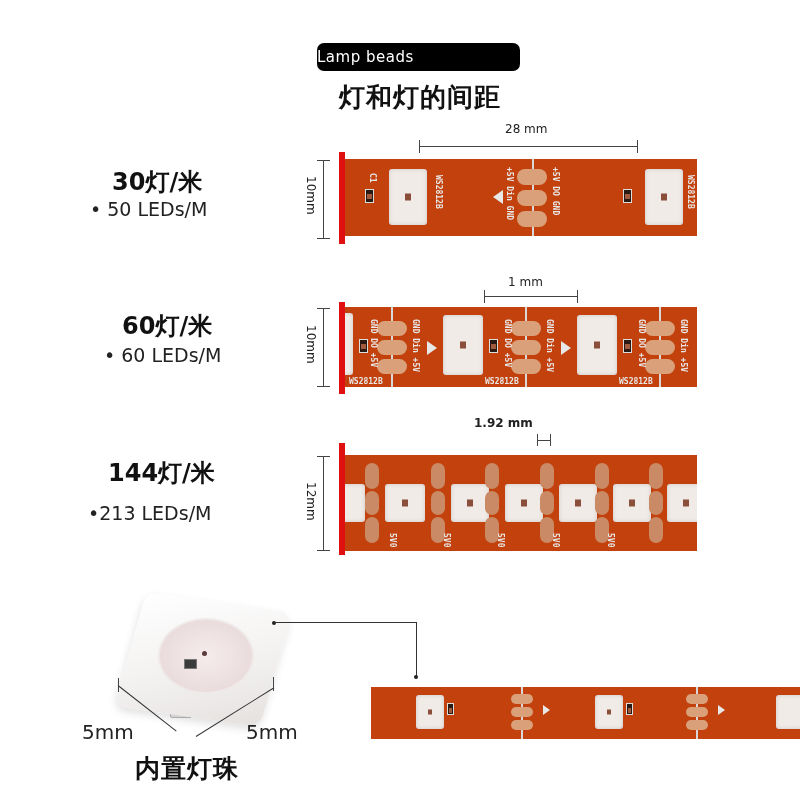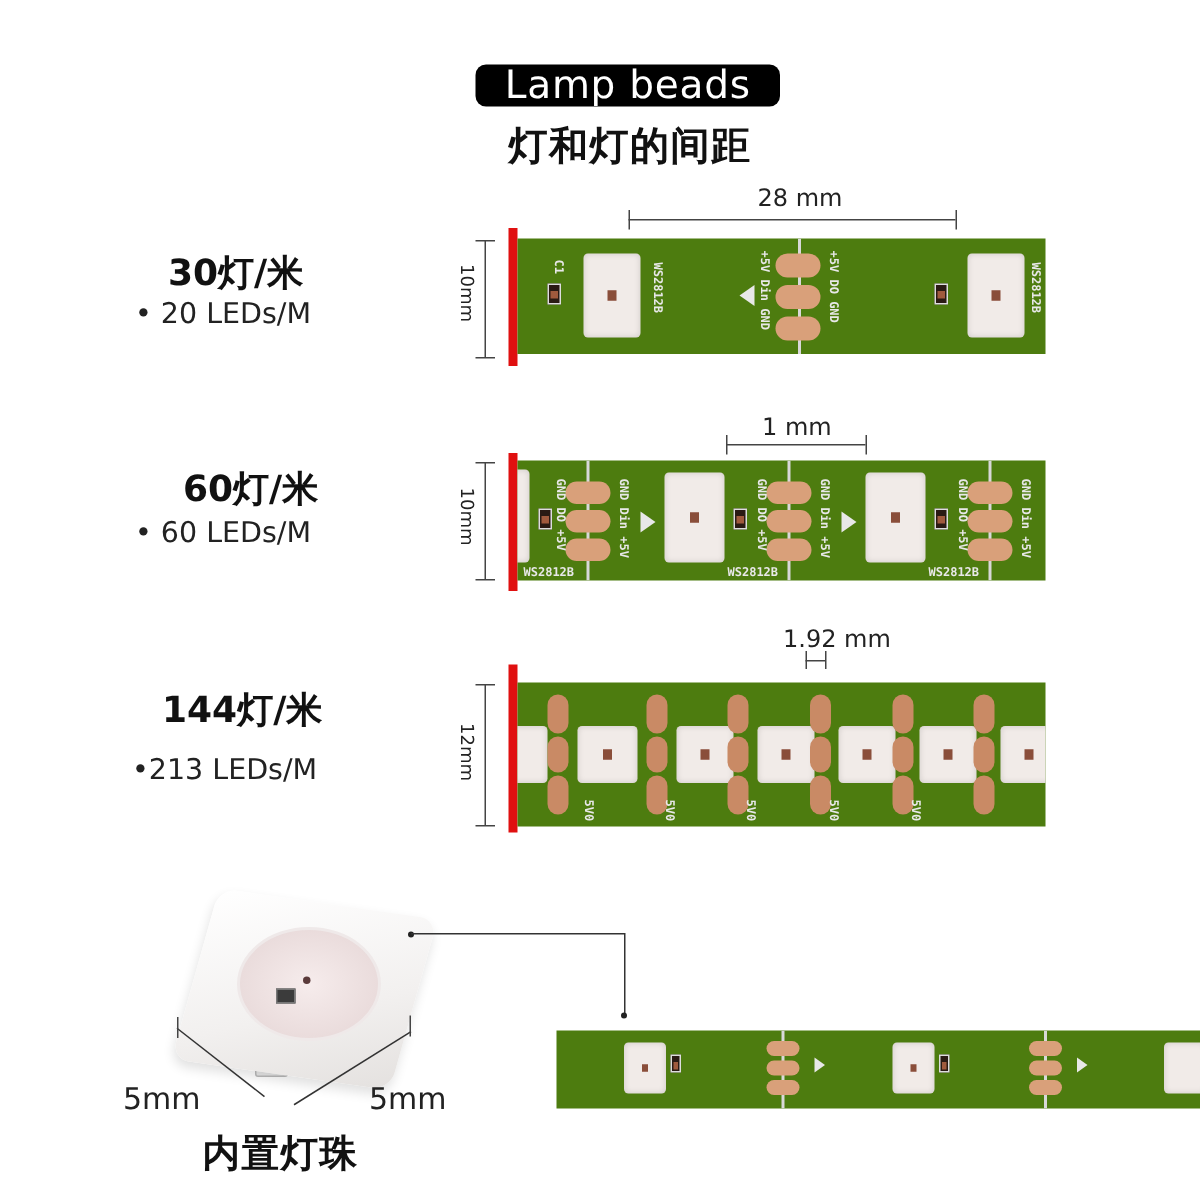--- a/index.html
+++ b/index.html
@@ -3,46 +3,46 @@
 <meta charset="utf-8">
 <style>
   * { box-sizing: border-box; margin: 0; padding: 0; }
   html, body { width: 800px; height: 800px; background: #ffffff; overflow: hidden; }
   body { position: relative; font-family: "DejaVu Sans", sans-serif; color: #111; }
 
   
   .pill {
     position: absolute; left: 317px; top: 43px; width: 203px; height: 28px;
     background: #000; border-radius: 7px; color: #fff;
-    font-size: 26px; line-height: 28px; text-align: center; letter-spacing: 0.5px;
+    font-size: 15px; line-height: 28px; letter-spacing: 0.5px;
   }
   .subtitle {
     position: absolute; left: 300px; top: 80px; width: 240px; text-align: center;
     font-size: 26px; font-weight: bold; letter-spacing: 1px;
   }
 
   
   .density-title { position: absolute; font-size: 24px; font-weight: bold; }
   .density-sub { position: absolute; font-size: 19px; color: #222; }
 
   
   .hline { position: absolute; height: 1px; background: #444; }
   .vtick { position: absolute; width: 1px; background: #444; }
   .htick { position: absolute; height: 1px; background: #444; }
-  .dim-label { position: absolute; font-size: 16px; color: #222; }
+  .dim-label { position: absolute; font-size: 12px; color: #222; }
   .vdim-label {
     position: absolute; font-size: 12px; color: #222;
     transform: rotate(90deg); transform-origin: left top; white-space: nowrap;
   }
 
   
   .red-bar { position: absolute; width: 6px; background: #e01010; }
 
   
-  .strip { position: absolute; background: #4d7c0f; overflow: hidden; }
+  .strip { position: absolute; background: #c2410c; overflow: hidden; }
   .led {
     position: absolute; background: #f1ebe8; border-radius: 3px;
     box-shadow: inset 0 0 4px rgba(0,0,0,0.15);
   }
   .led .chip { position: absolute; width: 6px; height: 7px; background: #8a4e3a; left: 50%; top: 50%; transform: translate(-50%,-50%); }
   .pad { position: absolute; background: #d9a07a; border-radius: 8px; }
   .pad-v { position: absolute; background: #c98a65; border-radius: 10px; }
   .silk { position: absolute; color: #e8e8e8; font-size: 8px; font-family: "DejaVu Sans Mono", monospace; font-weight: bold; white-space: nowrap; }
   .silk-v { transform: rotate(90deg); transform-origin: left top; }
   .cut { position: absolute; width: 2px; background: #d8d8d8; }
@@ -72,21 +72,21 @@
   .diag { position: absolute; height: 1px; background: #333; transform-origin: left center; }
   .dot { position: absolute; width: 4px; height: 4px; border-radius: 50%; background: #222; }
 </style>
 </head>
 <body>
 
 <div class="pill">Lamp beads</div>
 <div class="subtitle">灯和灯的间距</div>
 
 <div class="density-title" style="left:112px; top:166px;">30灯/米</div>
-<div class="density-sub" style="left:90px; top:198px;">• 20 LEDs/M</div>
+<div class="density-sub" style="left:90px; top:198px;">• 50 LEDs/M</div>
 
 <div class="dim-label" style="left:505px; top:122px;">28 mm</div>
 <div>
   <div class="hline" style="left:419px; top:146px; width:218px;"></div>
   <div class="vtick" style="left:419px; top:140px; height:13px;"></div>
   <div class="vtick" style="left:637px; top:140px; height:13px;"></div>
 </div>
 
 <div>
   <div class="vtick" style="left:323px; top:160px; height:78px;"></div>
@@ -119,21 +119,21 @@
   </div>
 
   <div class="cap" style="left:278px; top:30px;"></div>
   <div class="led" style="left:300px; top:10px; width:38px; height:56px;">
       <div class="chip"></div>
     </div>
   <div class="silk silk-v" style="left:350px; top:16px;">WS2812B</div>
 </div>
 
 <div class="density-title" style="left:122px; top:310px;">60灯/米</div>
-<div class="density-sub" style="left:90px; top:344px;">• 60 LEDs/M</div>
+<div class="density-sub" style="left:104px; top:344px;">• 60 LEDs/M</div>
 
 <div class="dim-label" style="left:508px; top:275px;">1 mm</div>
 <div>
   <div class="hline" style="left:484px; top:296px; width:93px;"></div>
   <div class="vtick" style="left:484px; top:290px; height:13px;"></div>
   <div class="vtick" style="left:577px; top:290px; height:13px;"></div>
 </div>
 
 <div>
   <div class="vtick" style="left:323px; top:308px; height:78px;"></div>
@@ -191,21 +191,21 @@
   </div>
   <div class="silk" style="left:334px; top:12px; writing-mode: vertical-rl;">
     <span>GND</span> <span>Din</span> <span>+5V</span>
   </div>
   <div class="silk" style="left:274px; top:70px;">WS2812B</div>
 </div>
 
 <div class="density-title" style="left:108px; top:457px;">144灯/米</div>
 <div class="density-sub" style="left:88px; top:502px;">•213 LEDs/M</div>
 
-<div class="dim-label" style="left:522px; top:416px;">1.92 mm</div>
+<div class="dim-label" style="left:474px; top:416px;font-weight:bold;">1.92 mm</div>
 <div>
   <div class="hline" style="left:537px; top:440px; width:13px;"></div>
   <div class="vtick" style="left:537px; top:434px; height:12px;"></div>
   <div class="vtick" style="left:550px; top:434px; height:12px;"></div>
 </div>
 
 <div>
   <div class="vtick" style="left:323px; top:456px; height:94px;"></div>
   <div class="htick" style="left:317px; top:456px; width:13px;"></div>
   <div class="htick" style="left:317px; top:550px; width:13px;"></div>

